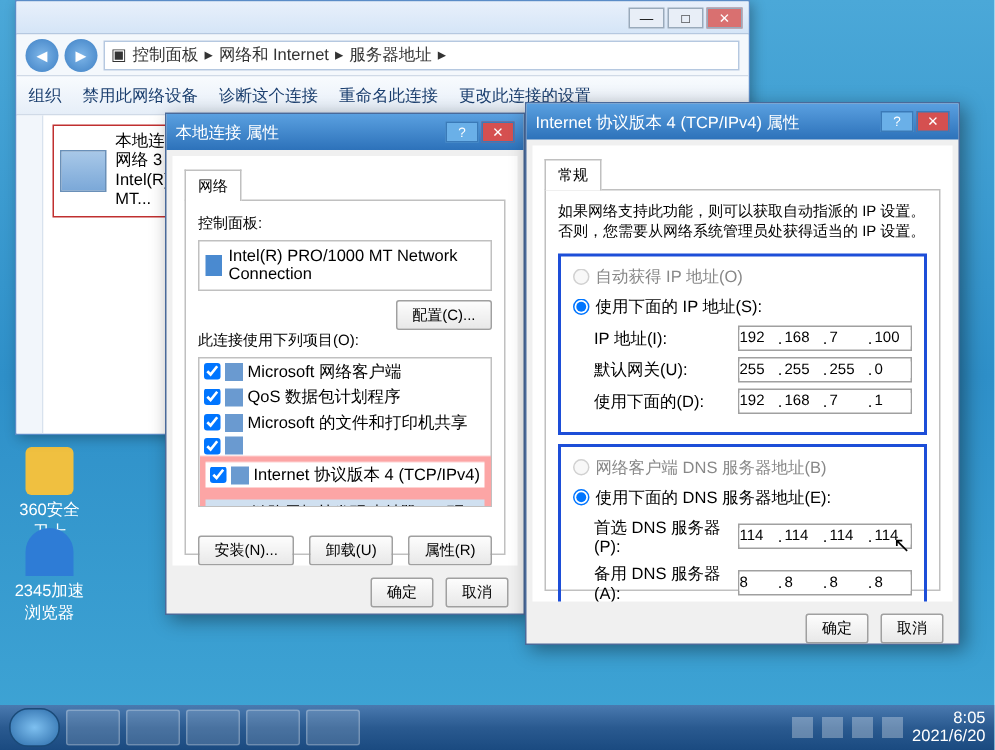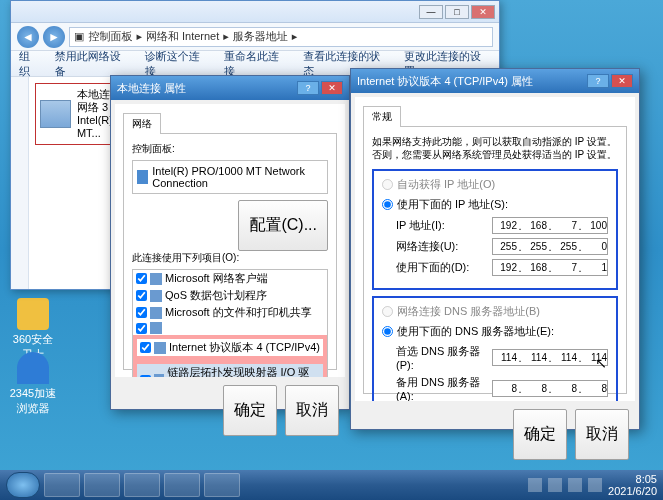--- a/index.html
+++ b/index.html
@@ -32,39 +32,39 @@
 .dlg-title .btns{display:flex;gap:2px}
 .dlg-title .winbtn{width:22px;height:14px;background:#6ab0e8;border:1px solid #3a7ab8;color:#fff}
 .dlg-title .winbtn.close{background:#d55050}
 .dlg1{left:110px;top:75px;width:240px;height:335px}
 .dlg-body{background:#fff;margin:4px;padding:8px;height:calc(100% - 60px);overflow:hidden}
 .tab{border:1px solid #c0c0c0;border-bottom:none;padding:3px 8px;background:#fff;display:inline-block;font-size:10px;position:relative;top:1px}
 .tabcontent{border:1px solid #c0c0c0;padding:8px;background:#fff;height:calc(100% - 20px)}
 .lbl{font-size:10px;margin-bottom:4px}
 .adapter-box{border:1px solid #c0c0c0;padding:4px;display:flex;align-items:center;gap:4px;font-size:10px;margin-bottom:6px}
 .adapter-ico{width:14px;height:14px;background:#4a8ad0}
-.btn{border:1px solid #a0a0a0;background:linear-gradient(#fdfdfd,#e8e8e8);padding:14px 10px;font-size:16px;cursor:pointer;border-radius:2px}
+.btn{border:1px solid #a0a0a0;background:linear-gradient(#fdfdfd,#e8e8e8);padding:2px 10px;font-size:10px;cursor:pointer;border-radius:2px}
 .btnrow{display:flex;justify-content:flex-end;gap:6px;margin-top:4px}
-.itemlist{border:1px solid #c0c0c0;height:113px;overflow:auto;font-size:10px;margin-bottom:19px}
+.itemlist{border:1px solid #c0c0c0;height:100px;overflow:auto;font-size:10px;margin-bottom:19px}
 .itemlist div{display:flex;align-items:center;gap:3px;padding:1px 3px}
 .itemlist input[type=checkbox]{width:11px;height:11px}
 .itemlist .hl{border:4px solid #fca5a5}
 .itemlist .sel{background:#d0e0f0}
 .smico{width:12px;height:12px;background:#6a9ad0;display:inline-block}
 .dlg-footer{display:flex;justify-content:flex-end;gap:8px;padding:4px 10px}
 .dlg2{left:350px;top:68px;width:290px;height:362px}
 .dlg2 .dlg-body{height:calc(100% - 56px)}
 .group{border:1px solid #d0d0d0;padding:6px 8px 8px;margin-bottom:6px;position:relative}
 .group.hl{border:2px solid #1d4ed8}
 .radio-row{display:flex;align-items:center;gap:4px;font-size:10px;margin-bottom:5px}
 .radio-row input{width:11px;height:11px}
 .radio-row.disabled{color:#888}
 .field-row{display:flex;align-items:center;justify-content:space-between;font-size:10px;margin-bottom:4px;padding-left:14px}
 .ipbox{display:flex;border:1px solid #a0a0a0;background:#fff;height:17px;align-items:center}
-.ipbox input{width:24px;border:none;text-align:right;font-size:10px;outline:none}
+.ipbox input{width:24px;border:none;text-align:left;font-size:10px;outline:none}
 .ipbox .dot{width:6px;text-align:center}
 .intro{font-size:10px;line-height:13px;margin-bottom:8px}
 .cursor{position:absolute;right:32px;bottom:58px;font-size:14px;color:#000;pointer-events:none}
 .taskbar{position:absolute;left:0;bottom:0;width:100%;height:30px;background:linear-gradient(#4a7ab0,#2a5a90,#1a4a80);display:flex;align-items:center;padding:0 6px;gap:4px}
 .start{width:34px;height:26px;border-radius:13px;background:radial-gradient(#7ec0f0,#2a6aa8);border:1px solid #1a4a78}
 .tb-item{width:36px;height:24px;background:rgba(255,255,255,.15);border:1px solid rgba(255,255,255,.25);border-radius:2px}
 .tray{margin-left:auto;display:flex;align-items:center;gap:6px;color:#fff;font-size:10px}
 .tray-ico{width:14px;height:14px;background:rgba(255,255,255,.3)}
 </style>
 </head>
@@ -101,21 +101,20 @@
         <span class="bcsep">▸</span>
       <span>服务器地址</span>
         <span class="bcsep">▸</span>
     </div>
   </div>
   <div class="ex-toolbar">
     <span>组织</span>
     <span>禁用此网络设备</span>
     <span>诊断这个连接</span>
     <span>重命名此连接</span>
-    <span>查看此连接的状态</span>
     <span>更改此连接的设置</span>
   </div>
   <div class="ex-body">
     <div class="ex-side"></div>
     <div class="ex-main">
       <div class="conn-item">
         <div class="conn-ico"></div>
         <div class="conn-txt">
           <div>本地连接</div>
           <div>网络  3</div>
@@ -219,21 +218,21 @@
               <input value="192" style="">
               <span class="dot">.</span>
               <input value="168" style="">
               <span class="dot">.</span>
               <input value="7" style="">
               <span class="dot">.</span>
               <input value="100" style="">
             </span>
           </div>
         <div class="field-row">
-            <span>网络连接(U):</span>
+            <span>默认网关(U):</span>
             <span class="ipbox">
               <input value="255" style="">
               <span class="dot">.</span>
               <input value="255" style="">
               <span class="dot">.</span>
               <input value="255" style="">
               <span class="dot">.</span>
               <input value="0" style="">
             </span>
           </div>
@@ -246,21 +245,21 @@
               <span class="dot">.</span>
               <input value="7" style="">
               <span class="dot">.</span>
               <input value="1" style="">
             </span>
           </div>
       </div>
       <div class="group hl">
         <div class="radio-row disabled">
             <input type="radio" disabled="" style="">
-            <span>网络连接 DNS 服务器地址(B)</span>
+            <span>网络客户端 DNS 服务器地址(B)</span>
           </div>
         <div class="radio-row">
             <input type="radio" checked="" style="">
             <span>使用下面的 DNS 服务器地址(E):</span>
           </div>
         <div class="field-row">
             <span>首选 DNS 服务器(P):</span>
             <span class="ipbox">
               <input value="114" style="">
               <span class="dot">.</span>

